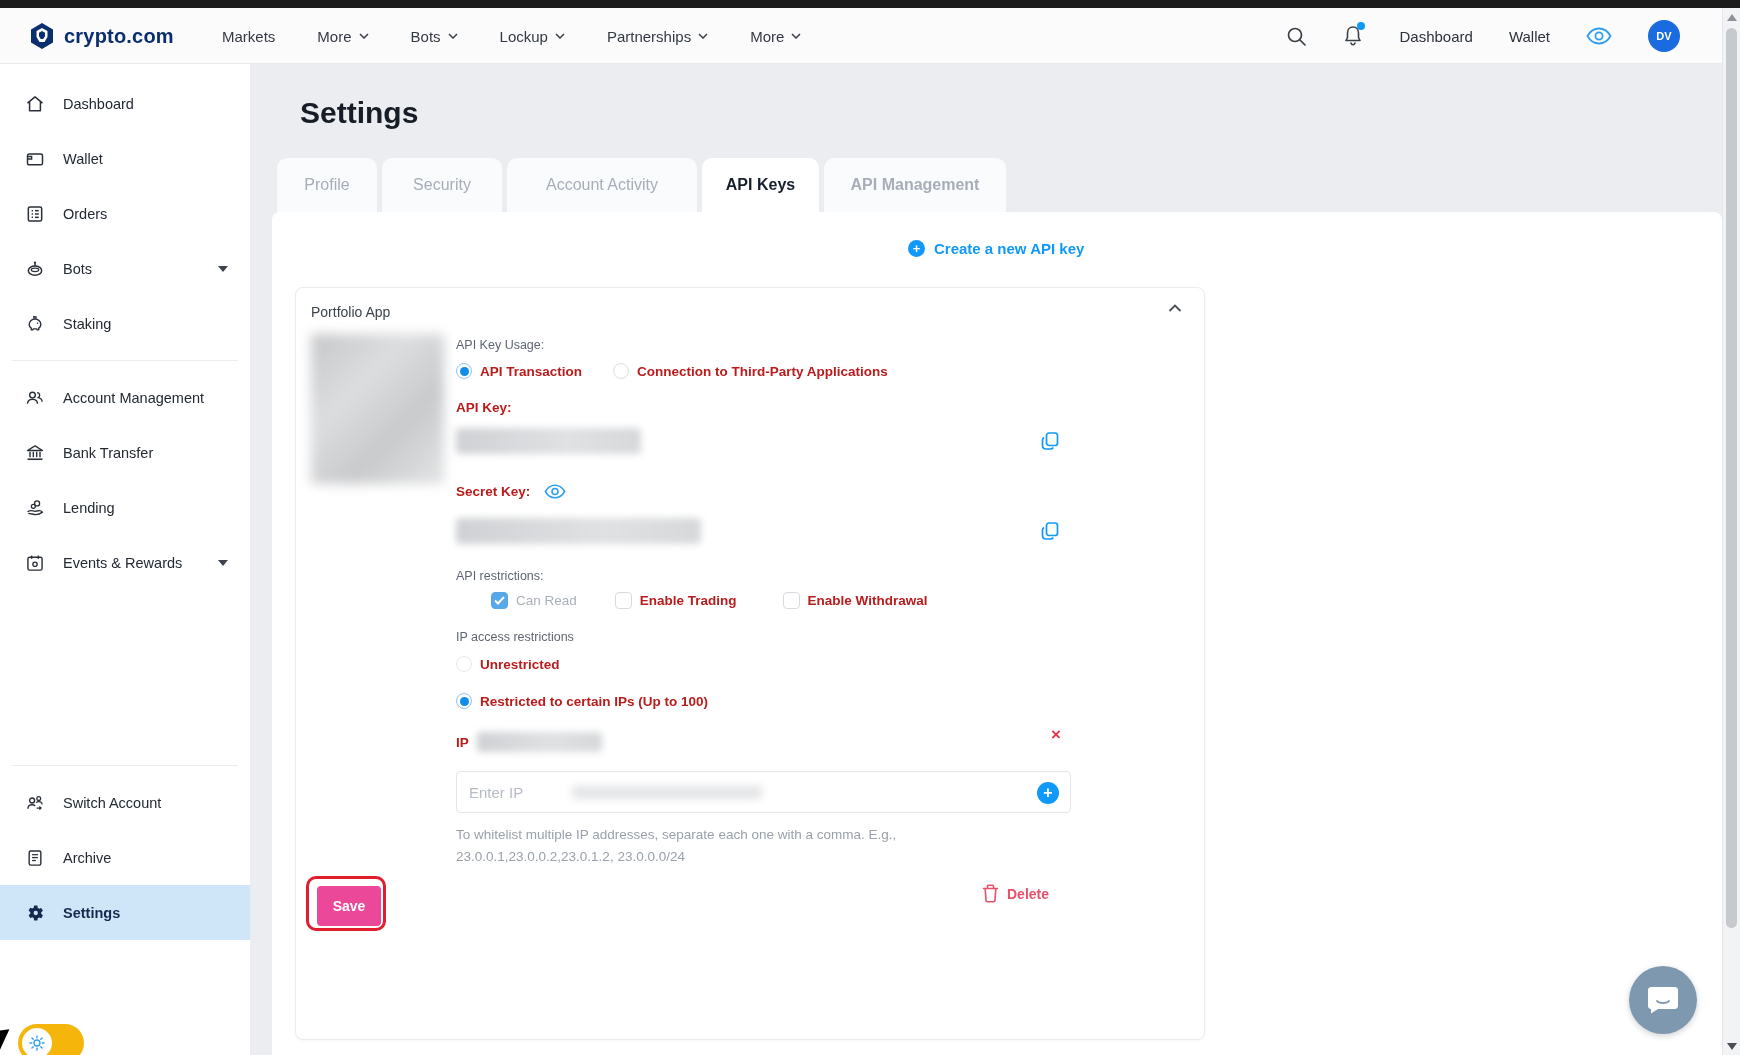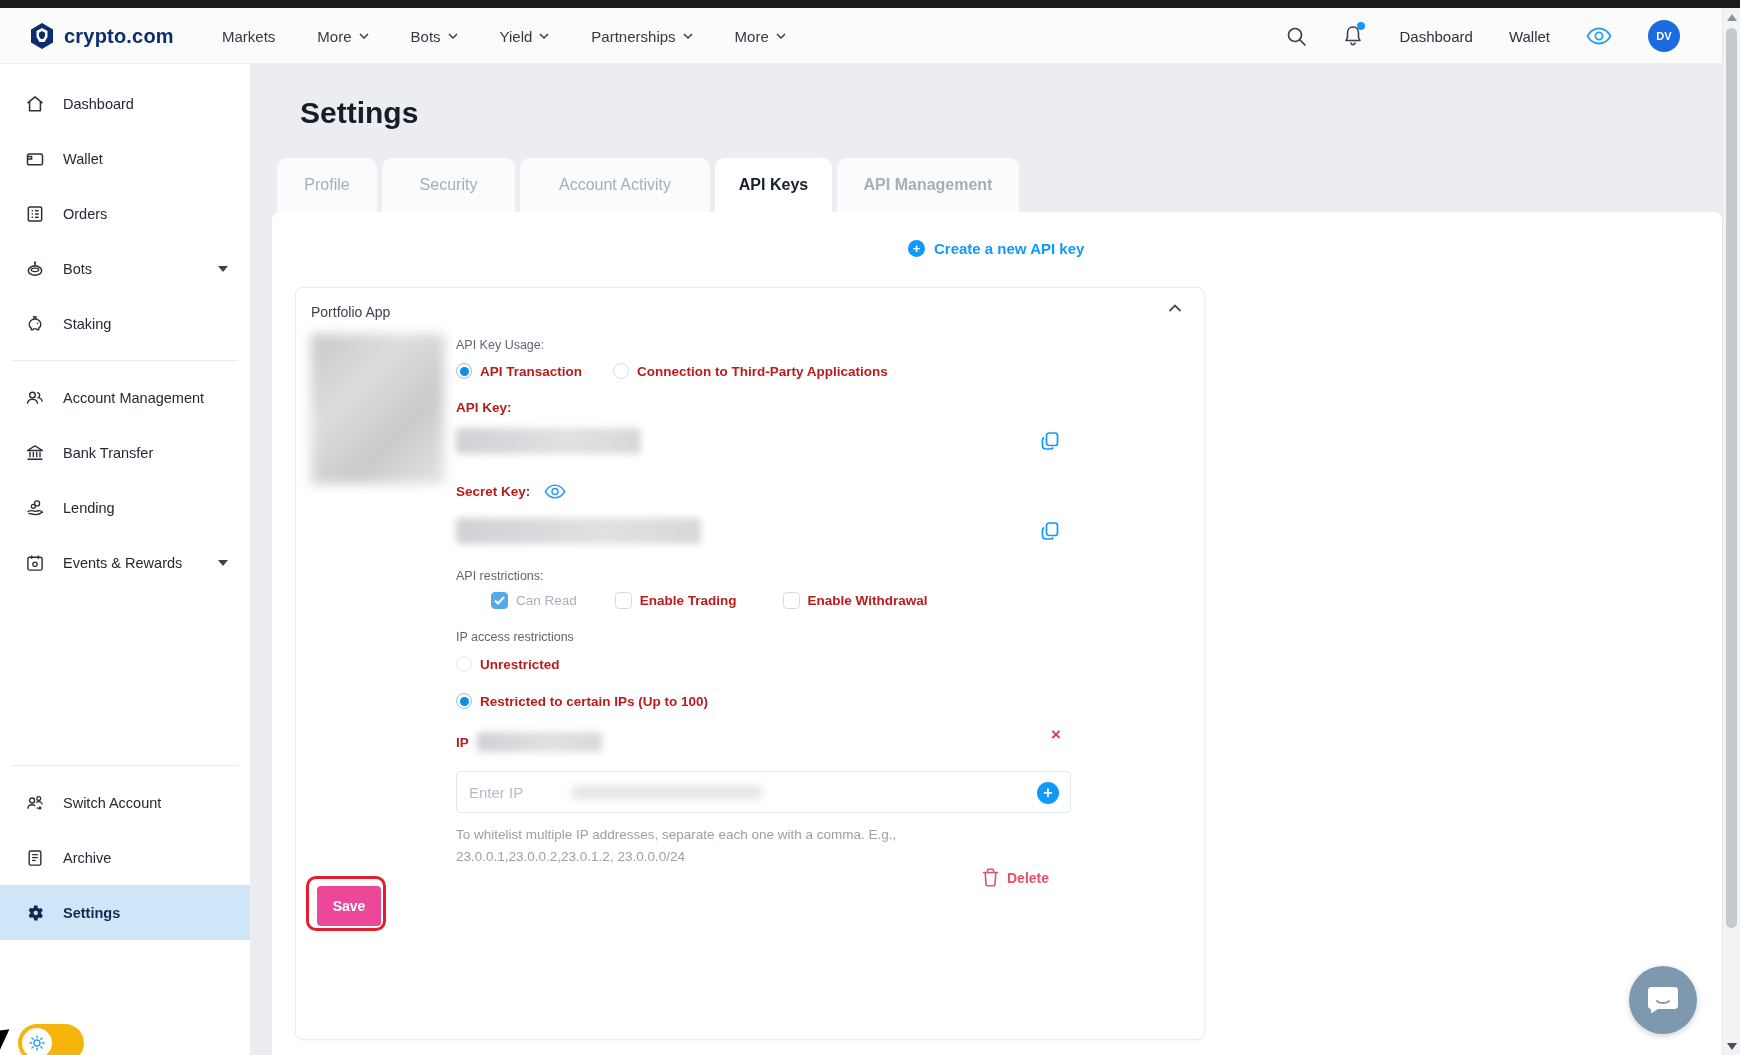--- a/index.html
+++ b/index.html
@@ -59,21 +59,21 @@
   .chk.on { background:#57a8e9; border-color:#57a8e9; }
   .row { display:flex; align-items:center; gap:8px; }
   .ip-input { position:absolute; left:160px; top:483px; width:615px; height:42px; border:1px solid #e3e6ea; border-radius:4px; background:#fff; }
   .ip-input input { position:absolute; left:12px; top:0; width:520px; height:40px; border:none; outline:none; font-size:15px; color:#3a4049; background:transparent; font-family:"Liberation Sans", sans-serif; }
   .ip-input input::placeholder { color:#b6bcc6; }
   .input-blur { position:absolute; left:115px; top:14px; width:190px; height:13px; background:#e3e4e6; border-radius:3px; filter:blur(4px); }
   .input-plus { position:absolute; right:11px; top:10px; width:22px; height:22px; border-radius:50%; background:#1199fa; color:#fff; display:flex; align-items:center; justify-content:center; font-size:16px; font-weight:700; cursor:pointer; }
   .helper { position:absolute; left:160px; font-size:13.5px; color:#99a1aa; }
   .save-annotation { position:absolute; left:10px; top:588px; width:80px; height:55px; border:3px solid #e11d2e; border-radius:10px; }
   .save-btn { position:absolute; left:8px; top:7px; width:64px; height:40px; background:#ec4899; border:none; border-radius:4px; color:#fff; font-size:14px; font-weight:700; cursor:pointer; font-family:"Liberation Sans", sans-serif; }
-  .delete-btn { position:absolute; left:686px; top:580px; display:flex; align-items:center; gap:8px; cursor:pointer; }
+  .delete-btn { position:absolute; left:686px; top:596px; display:flex; align-items:center; gap:8px; cursor:pointer; }
   .delete-btn .txt { color:#e5506a; font-size:14px; font-weight:600; }
   .close-x { position:absolute; left:755px; top:438px; color:#e0364a; font-size:17px; font-weight:700; cursor:pointer; line-height:1; }
 
   
   .chat-fab { position:absolute; left:1629px; top:966px; width:68px; height:68px; border-radius:50%; background:#7e99af; display:flex; align-items:center; justify-content:center; cursor:pointer; box-shadow:0 2px 6px rgba(0,0,0,0.18); }
 
   
   .scrollbar { position:absolute; right:0; top:8px; width:18px; height:1047px; background:#f2f3f5; border-left:1px solid #e6e7ea; }
   .scroll-thumb { position:absolute; left:3px; top:20px; width:11px; height:900px; background:#c7cacd; border-radius:6px; }
   .scroll-arrow { position:absolute; left:4px; width:0; height:0; border-left:5px solid transparent; border-right:5px solid transparent; }
@@ -112,21 +112,21 @@
             <polyline points="1,1 5,5 9,1" fill="none" stroke="#3a4048" stroke-width="1.5"></polyline>
           </svg>
         </span>
       <span class="nav-item">
           <span>Bots</span>
           <svg width="10" height="6" viewBox="0 0 10 6">
             <polyline points="1,1 5,5 9,1" fill="none" stroke="#3a4048" stroke-width="1.5"></polyline>
           </svg>
         </span>
       <span class="nav-item">
-          <span>Yield</span>
+          <span>Lockup</span>
           <svg width="10" height="6" viewBox="0 0 10 6">
             <polyline points="1,1 5,5 9,1" fill="none" stroke="#3a4048" stroke-width="1.5"></polyline>
           </svg>
         </span>
       <span class="nav-item">
           <span>Partnerships</span>
           <svg width="10" height="6" viewBox="0 0 10 6">
             <polyline points="1,1 5,5 9,1" fill="none" stroke="#3a4048" stroke-width="1.5"></polyline>
           </svg>
         </span>
@@ -319,21 +319,21 @@
             </g>
           </svg>
       </div>
     </div>
   </div>
 
   <div class="page-title">Settings</div>
 
   <div class="tabs">
     <div class="tab" style="width:100px;">Profile</div>
-    <div class="tab" style="width:133px;">Security</div>
+    <div class="tab" style="width:120px;">Security</div>
     <div class="tab" style="width:190px;">Account Activity</div>
     <div class="tab active" style="width:117px;">API Keys</div>
     <div class="tab" style="width:182px;font-weight:bold;">API Management</div>
   </div>
 
   <div class="panel"></div>
 
   <div class="create-link">
     <span class="plus-circle">+</span>
     <span class="txt">Create a new API key</span>

